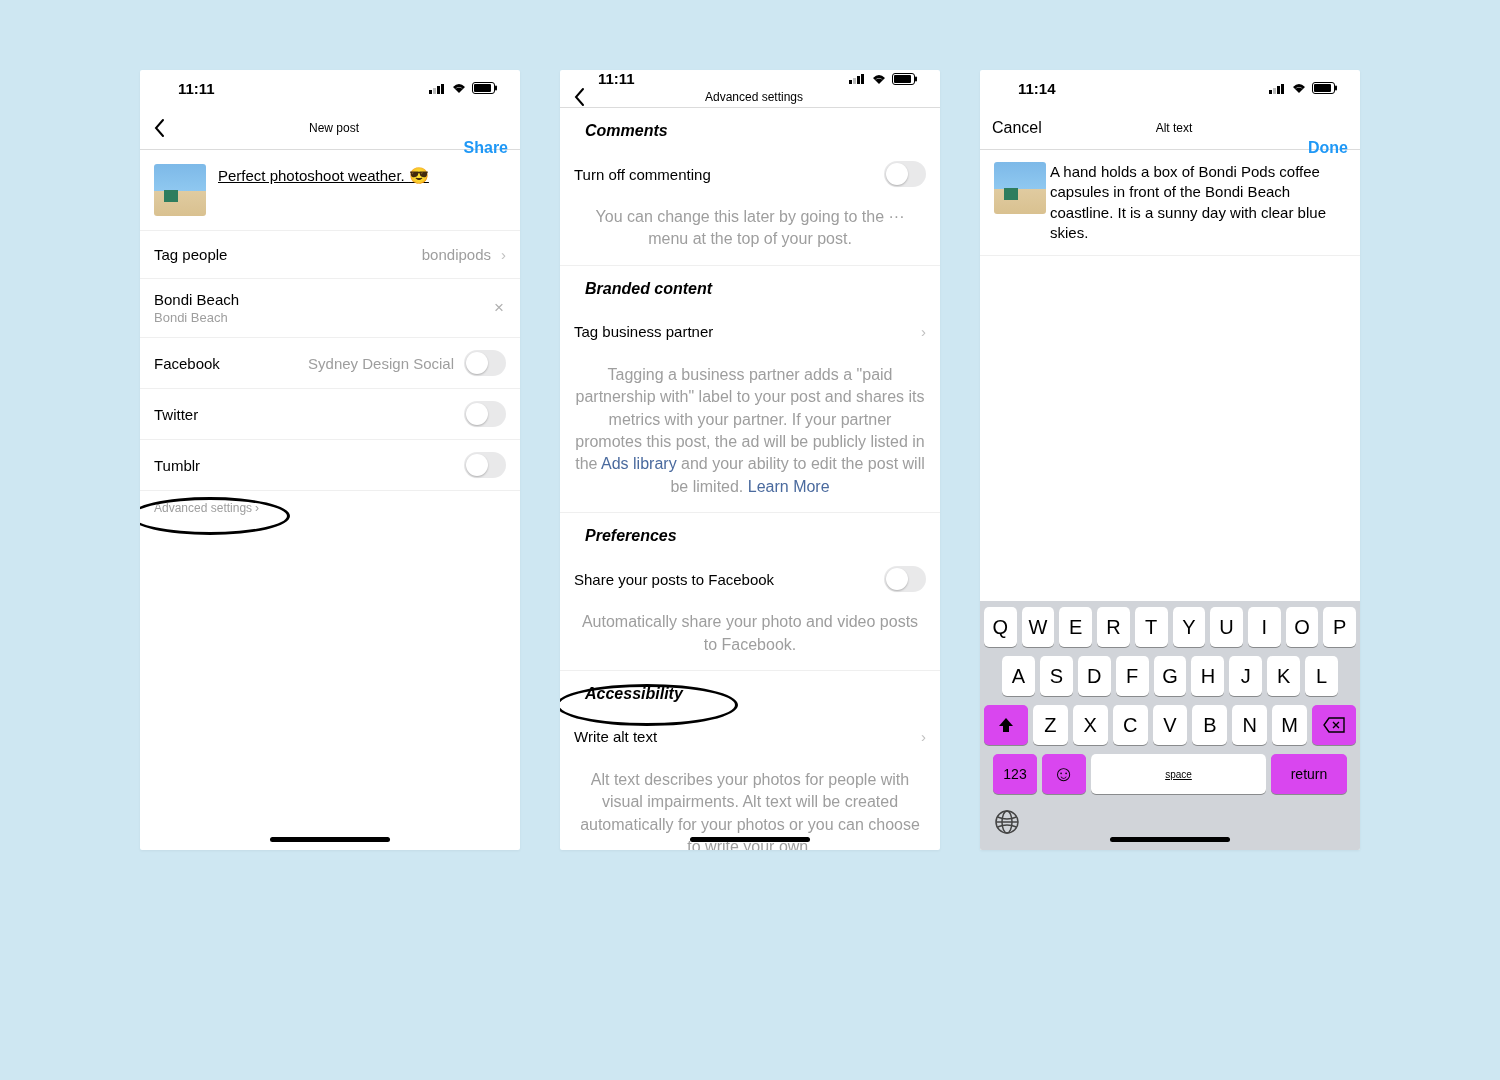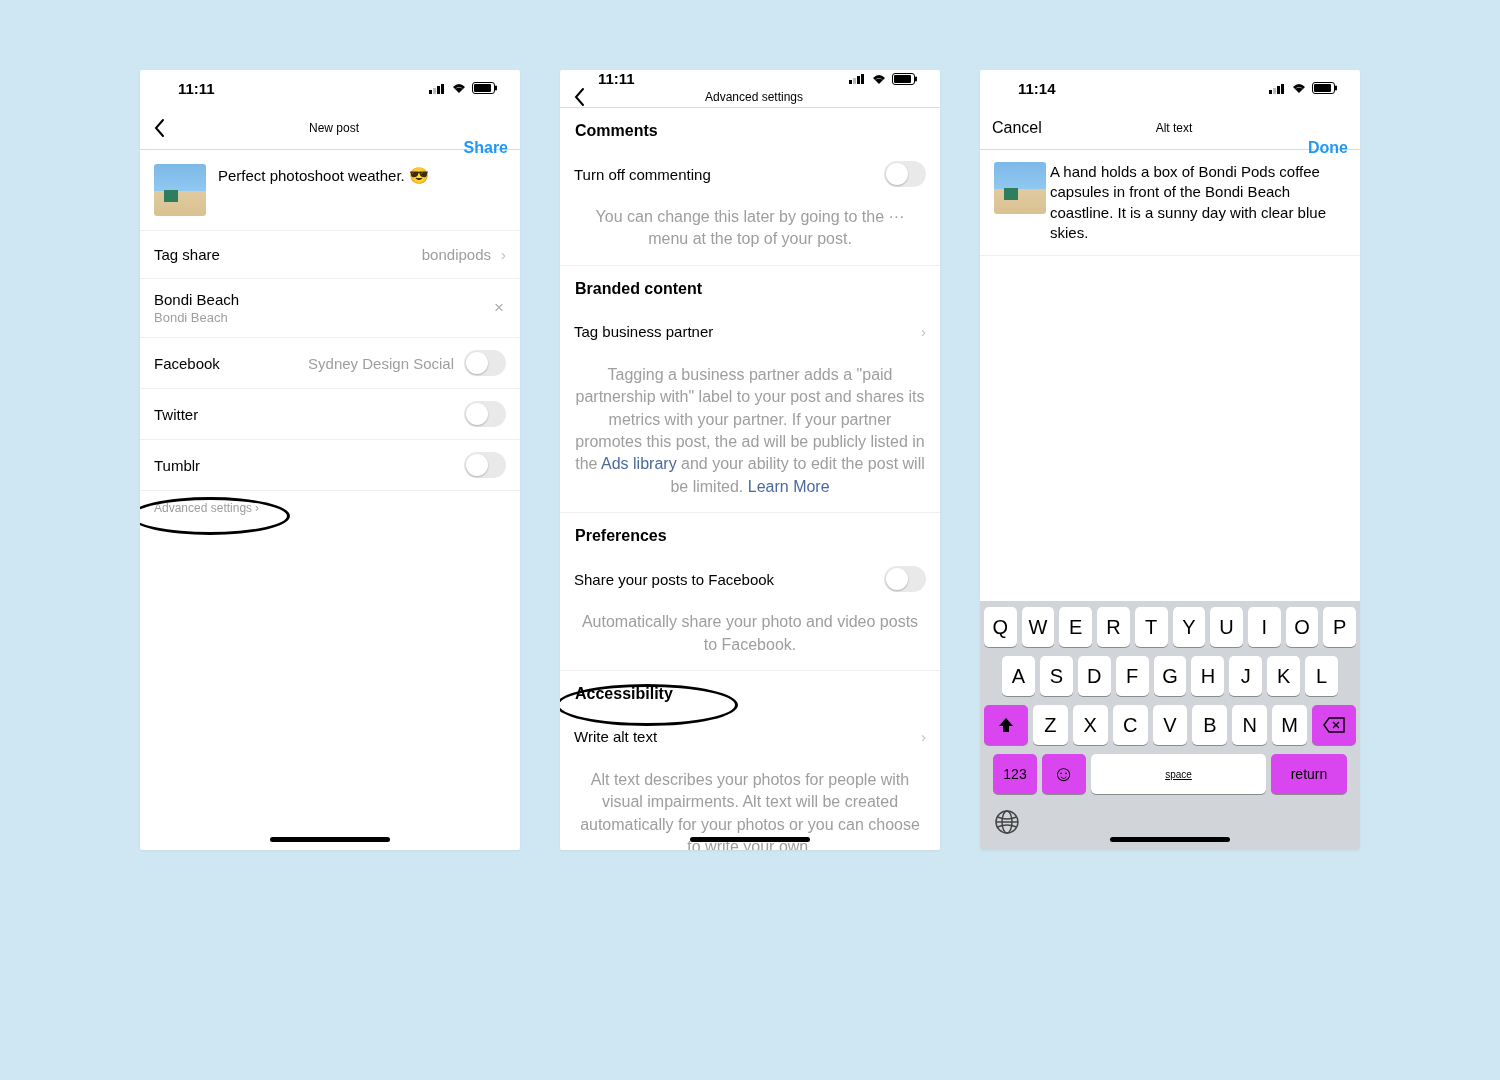--- a/index.html
+++ b/index.html
@@ -65,24 +65,25 @@
     padding: 12px 14px;
     border-bottom: 1px solid #efefef;
     font-size: 15px;
     min-height: 48px;
     gap: 10px;
   }
   .row .label { flex:1; }
   .row .value { color:#9e9e9e; font-size:15px;margin-left:30px; }
   .row .chev { color:#c0c0c0; }
   .section-header {
-    padding: 14px 14px 10px 15px;
+    padding: 14px 14px 10px 25px;
     font-size: 16px;
     font-weight: 700;
     border-bottom: 1px solid #efefef;
+    font-style: italic;
   }
   .subtext {
     padding: 8px 14px 14px 14px;
     font-size: 16px;
     color: #9e9e9e;
     line-height:1.4;
     border-bottom:1px solid #efefef;
     text-align:center;
   }
   .subtext a { color:#4a6a9e; text-decoration:none; }
@@ -92,21 +93,21 @@
   .toggle {
     width: 42px; height: 26px; border-radius: 13px; background: #e9e9ea;
     position: relative; flex-shrink:0;
   }
   .toggle::after {
     content:''; position:absolute; width:22px; height:22px; background:#fff;
     border-radius:50%; top:2px; left:2px; box-shadow: 0 1px 2px rgba(0,0,0,0.25);
   }
 
   
-  .caption-row { display:flex; gap:12px; padding:14px; border-bottom:1px solid #efefef; align-items:flex-start;}
+  .caption-row { display:flex; gap:12px; padding:14px; border-bottom:1px solid #efefef; align-items:flex-start;text-decoration:underline;}
   .thumb {
     width:52px; height:52px; border-radius:3px; flex-shrink:0;
     background: linear-gradient(to bottom, #7db9e8 0%, #8fc8f0 52%, #e0cba0 52%, #d9c190 100%);
     position:relative; overflow:hidden;
   }
   .thumb::after{
     content:''; position:absolute; left:10px; top:26px; width:14px; height:12px;
     background:#2e7d5e;
   }
   .caption-text { font-size:15px; line-height:1.3; flex:1; padding-top:2px;}
@@ -188,21 +189,21 @@
   </div>
 
   <div class="caption-row">
     <div class="thumb"></div>
     <div class="caption-text">
       <span>Perfect photoshoot weather. </span><span class="sunglasses">😎</span>
     </div>
   </div>
 
   <div class="row">
-    <span class="label">Tag share</span>
+    <span class="label">Tag people</span>
     <span class="value">bondipods</span>
     <span class="chev">›</span>
   </div>
 
   <div class="row">
     <div class="label">
       <div>Bondi Beach</div>
       <div class="location-sub">Bondi Beach</div>
     </div>
     <span class="x-close">×</span>

